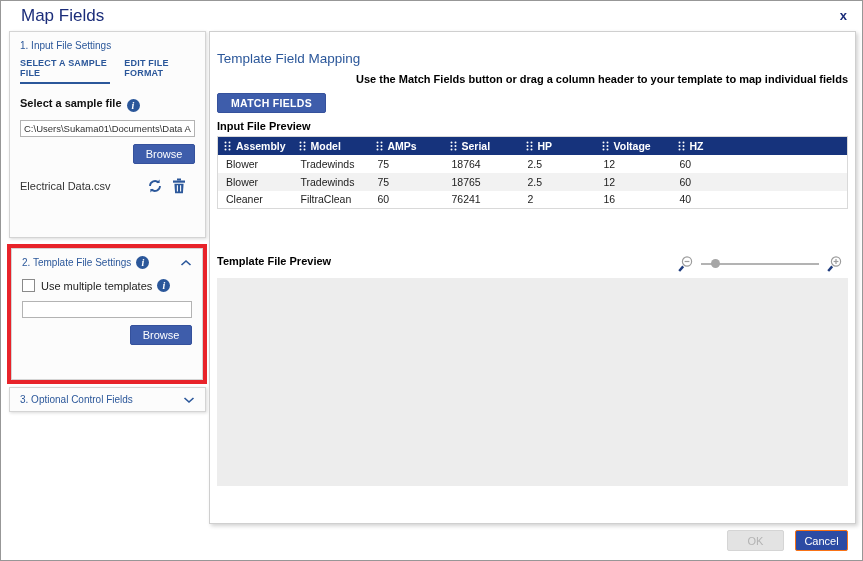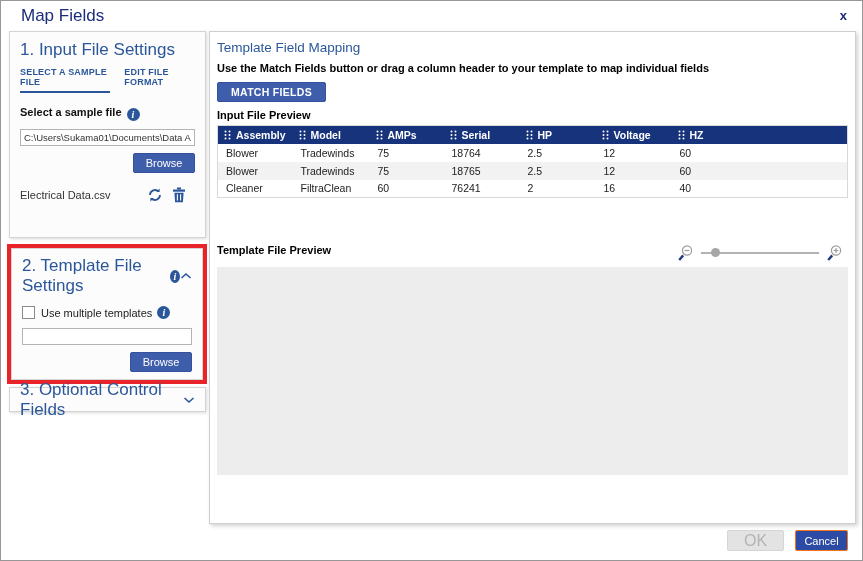--- a/index.html
+++ b/index.html
@@ -9,21 +9,21 @@
     background:#fff;
     border:1px solid #979797;
     position:relative;
     overflow:hidden;
   }
   
   .dialog-title{ position:absolute; left:20px; top:5px; font-size:17px; color:#1b2d7a; font-weight:400;}
   .close-x{ position:absolute; right:15px; top:8px; color:#1b2d7a; font-weight:700; font-size:13px; cursor:pointer; line-height:13px;}
   
   .card{ background:#fcfcfc; border:1px solid #d4d4d4; box-shadow:1px 1px 3px rgba(0,0,0,.15); }
-  .sec-title{ color:#2b579a; font-size:17px; font-weight:400; }
+  .sec-title{ color:#2b579a; font-size:10px; font-weight:400; }
   .info-icon{ display:inline-flex; width:13px; height:13px; border-radius:50%; background:#2b579a; color:#fff;
     font-family:"Liberation Serif", serif; font-style:italic; font-weight:700; font-size:10px;
     align-items:center; justify-content:center; vertical-align:-2px; margin-left:5px;}
   .blue-btn{ background:#3e5dab; border:1px solid #35519c; color:#fff; font-size:11px;
     font-family:"Liberation Sans", sans-serif; border-radius:2px; cursor:pointer; }
   .text-input{ border:1px solid #b3b3b3; background:#fff; height:17px; font-size:9.5px; padding:1px 3px;
     font-family:"Liberation Sans", sans-serif; color:#333; width:100%;}
   
   .sec1{ position:absolute; left:8px; top:30px; width:197px; height:207px; padding:8px 10px;}
   .tabs{ display:flex; gap:14px; margin-top:7px; }
@@ -37,39 +37,39 @@
   .sec2-wrap{ position:absolute; left:6px; top:243px; width:200px; height:140px; border:4px solid #e8232a; }
   .sec2{ width:100%; height:100%; border:1px solid #d4d4d4; background:#fcfcfc; padding:7px 10px;}
   .sec-head{ display:flex; align-items:center; }
   .chevron{ margin-left:auto; cursor:pointer; display:flex; }
   .checkbox-row{ display:flex; align-items:center; margin-top:10px; font-size:11px; color:#222;}
   .checkbox{ width:13px; height:13px; border:1px solid #8a8a8a; background:#fff; margin-right:6px; }
   .sec2 .text-input{ margin-top:9px; }
   .sec3{ position:absolute; left:8px; top:386px; width:197px; height:25px; display:flex; align-items:center; padding:0 10px;}
   
   .main-panel{ position:absolute; left:208px; top:30px; width:647px; height:493px; background:#fff;
-    border:1px solid #cfcfcf; box-shadow:2px 2px 4px rgba(0,0,0,.18); padding:8px 7px;}
+    border:1px solid #cfcfcf; box-shadow:2px 2px 4px rgba(0,0,0,.18); padding:19px 7px;}
   .main-title{ color:#2b579a; font-size:13.5px; font-weight:400; line-height:15px;}
-  .instructions{ font-size:11px; font-weight:700; color:#000; margin-top:7px; line-height:13px;}
+  .instructions{ font-size:11px; font-weight:700; color:#000; margin-top:7px; line-height:13px;text-align:right;}
   .match-btn{ margin-top:7px; height:20px; padding:0 13px; font-weight:700; font-size:10.5px; letter-spacing:.3px;}
   .preview-label{ font-size:11px; font-weight:700; color:#000; margin-top:7px;}
   table.preview{ margin-top:4px; width:631px; border-collapse:collapse; border:1px solid #d9d9d9; table-layout:fixed;}
   table.preview th{ background:#16337c; color:#fff; font-size:10.5px; font-weight:700; text-align:left;
     height:18px; padding:0 2px 0 6px; white-space:nowrap; overflow:hidden;}
   table.preview th .drag{ margin-right:5px; vertical-align:-1px;}
   table.preview td{ font-size:10.5px; color:#222; height:18px; padding:0 2px 0 8px; white-space:nowrap; overflow:hidden;}
   table.preview tr:nth-child(even) td{ background:#f2f2f2; }
   .tpl-row{ margin-top:46px; display:flex; justify-content:space-between; height:18px;}
   .zoom-slider{ display:flex; align-items:center; gap:6px; padding-right:4px;}
   .slider-track{ position:relative; width:118px; height:2px; background:#b3b3b3; }
   .slider-thumb{ position:absolute; left:10px; top:-4px; width:9px; height:9px; border-radius:50%; background:#a6a6a6; cursor:pointer;}
   .preview-area{ margin-top:5px; width:631px; height:208px; background:#ededed; }
   
   .ok-btn{ position:absolute; left:726px; top:529px; width:57px; height:21px; background:#e3e3e3;
-    border:1px solid #d5d5d5; color:#b3b3b3; font-size:16px; border-radius:2px; font-family:"Liberation Sans",sans-serif;}
+    border:1px solid #d5d5d5; color:#b3b3b3; font-size:11px; border-radius:2px; font-family:"Liberation Sans",sans-serif;}
   .cancel-btn{ position:absolute; left:794px; top:529px; width:53px; height:21px; background:#2c4ba4;
     border:1px solid #f97316; color:#fff; font-size:11px; border-radius:2px; cursor:pointer; font-family:"Liberation Sans",sans-serif;}
 </style>
 </head>
 <body>
 
 <div class="dialog-title">Map Fields</div>
 <div class="close-x">x</div>
 
 <div class="card sec1">

